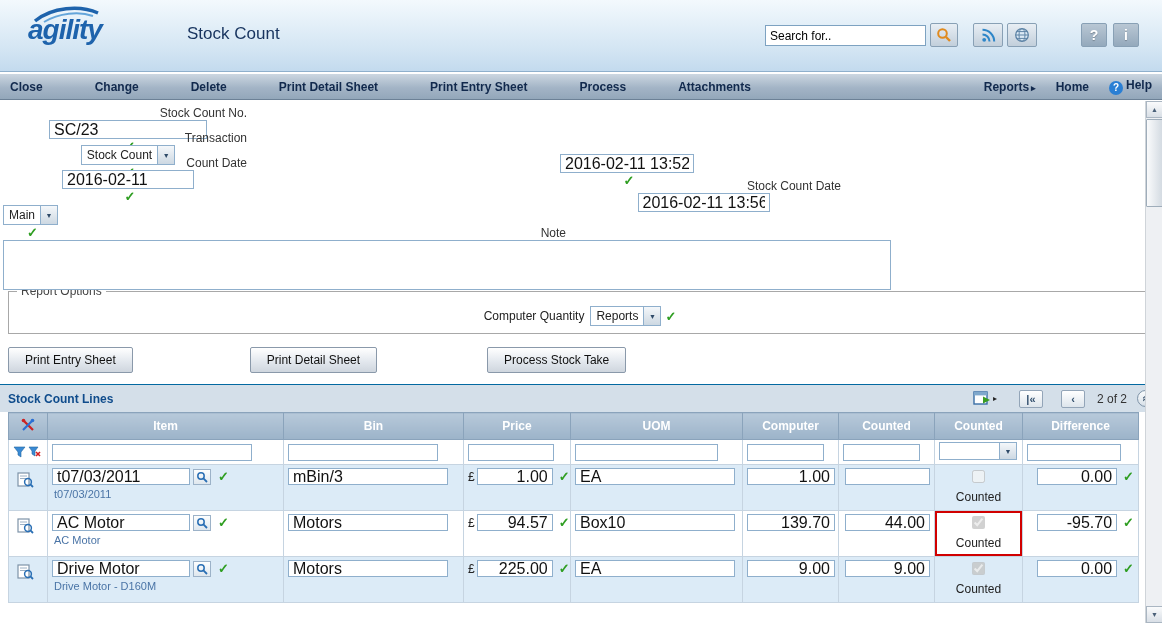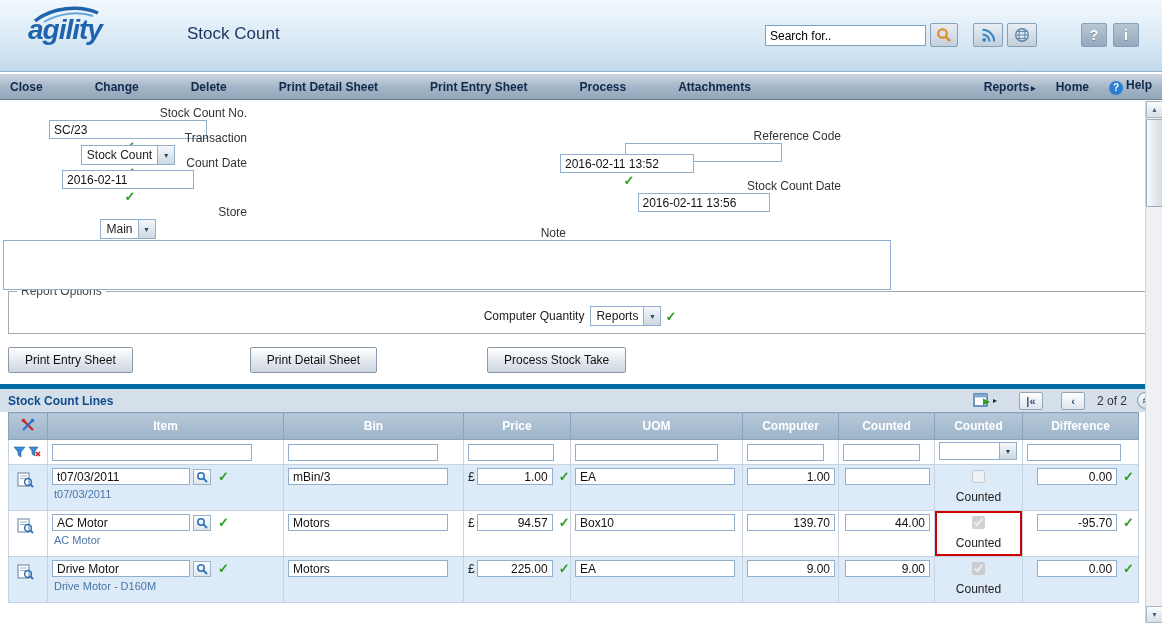--- a/index.html
+++ b/index.html
@@ -34,21 +34,21 @@
   .tri { font-size: 9px; margin-left: 2px; }
   .help-circle-icon { display: inline-block; width: 14px; height: 14px; border-radius: 50%;
     background: #2a7fd4; color: #fff; font-size: 10px; font-weight: bold; text-align: center;
     line-height: 14px; margin-right: 3px; vertical-align: -2px; }
 
   
   .form-area { position: relative; height: 182px; }
   .fgroup { position: absolute; display: flex; align-items: center; flex-direction: column; }
   .flabel { width: 250px; text-align: right; padding-right: 6px; color: #333; }
   .flabel-r { width: 287px; text-align: right; padding-right: 6px; color: #333; }
-  .tb { border: 1px solid #8fafcc; height: 19px; padding: 1px 4px; font-size: 12px;
+  .tb { border: 1px solid #8fafcc; height: 19px; padding: 1px 4px; font-size: 16px;
     font-family: inherit; color: #111; background: #fff; }
   .chk { color: #2f9e22; font-weight: bold; font-size: 13px; margin-left: 4px; }
   .sel { display: inline-flex; align-items: stretch; border: 1px solid #8fafcc;
     background: #fff; height: 20px; cursor: pointer; }
   .sel .txt { padding: 2px 5px 0 5px; white-space: nowrap; }
   .sel .arrow { width: 17px; border-left: 1px solid #8fafcc; font-size: 7px; color: #2f4a68;
     background: linear-gradient(#f4f7fa, #cdd8e2); display: flex; align-items: center;
     justify-content: center; }
   .note-textarea { width: 888px; height: 50px; border: 1px solid #8fafcc; resize: none;
     font-family: inherit; font-size: 12px; padding: 3px; }
@@ -62,21 +62,21 @@
   
   .action-row { margin-top: 12px; padding-left: 8px; display: flex; align-items: center; height: 28px; }
   .btn { border: 1px solid #8a99aa; background: linear-gradient(#ffffff, #e3e8ee 55%, #cfd6de);
     padding: 5px 16px; font-size: 12px; font-family: inherit; color: #111; cursor: pointer;
     border-radius: 2px; white-space: nowrap; }
   .btn + .btn { margin-left: 117px; }
   .btn.third { margin-left: 110px; }
 
   
   .grid-bar { margin-top: 10px; height: 28px; background: #d4dfe9;
-    border-top: 5px solid #0369a1; display: flex; align-items: center; padding: 0 8px; gap: 20px; }
+    border-top: 1px solid #0369a1; display: flex; align-items: center; padding: 0 8px; gap: 20px; }
   .grid-title { color: #0f4c8c; font-weight: bold; }
   .grid-controls { margin-left: auto; display: flex; align-items: center; }
   .nav-btn { width: 24px; height: 18px; border: 1px solid #93a5b8; cursor: pointer;
     background: linear-gradient(#ffffff, #dde5ec); font-weight: bold; font-size: 11px;
     color: #33506e; display: flex; align-items: center; justify-content: center; border-radius: 2px; }
   .page-label { margin: 0 10px 0 12px; color: #333; }
   .collapse-btn { width: 17px; height: 17px; border: 1px solid #7e93a8; border-radius: 50%;
     background: linear-gradient(#fafcfd, #d7e0e8); cursor: pointer; display: flex;
     align-items: center; justify-content: center; }
   .collapse-btn span { display: inline-block; transform: rotate(90deg); font-weight: bold;
@@ -192,34 +192,29 @@
       <span class="txt">Stock Count</span>
       <span class="arrow">▼</span>
     </span>
     <span class="chk">✓</span>
   </div>
   <div class="fgroup" style="top:56px; left:3px;">
     <span class="flabel">Count Date</span>
     <input class="tb" style="width: 132px;" value="2016-02-11">
     <span class="chk">✓</span>
   </div>
-  <div class="fgroup" style="top:29px; left:560px;">
-    <span class="flabel-r">Reference Code</span>
-    <input class="tb" style="width: 157px;" value="">
-  </div>
   <div class="fgroup" style="top:54px; left:560px;">
     <input class="tb" style="width: 134px;" value="2016-02-11 13:52">
     <span class="chk">✓</span>
   </div>
   <div class="fgroup" style="top:79px; left:560px;">
     <span class="flabel-r">Stock Count Date</span>
     <input class="tb" style="width: 132px;" value="2016-02-11 13:56">
   </div>
   <div class="fgroup" style="top:105px; left:3px;">
-    <span class="flabel">Store</span>
     <span class="sel">
       <span class="txt">Main</span>
       <span class="arrow">▼</span>
     </span>
     <span class="chk">✓</span>
   </div>
   <div class="fgroup" style="top:126px; left:3px;">
     <span class="flabel">Note</span>
     <textarea class="note-textarea" style=""></textarea>
   </div>

